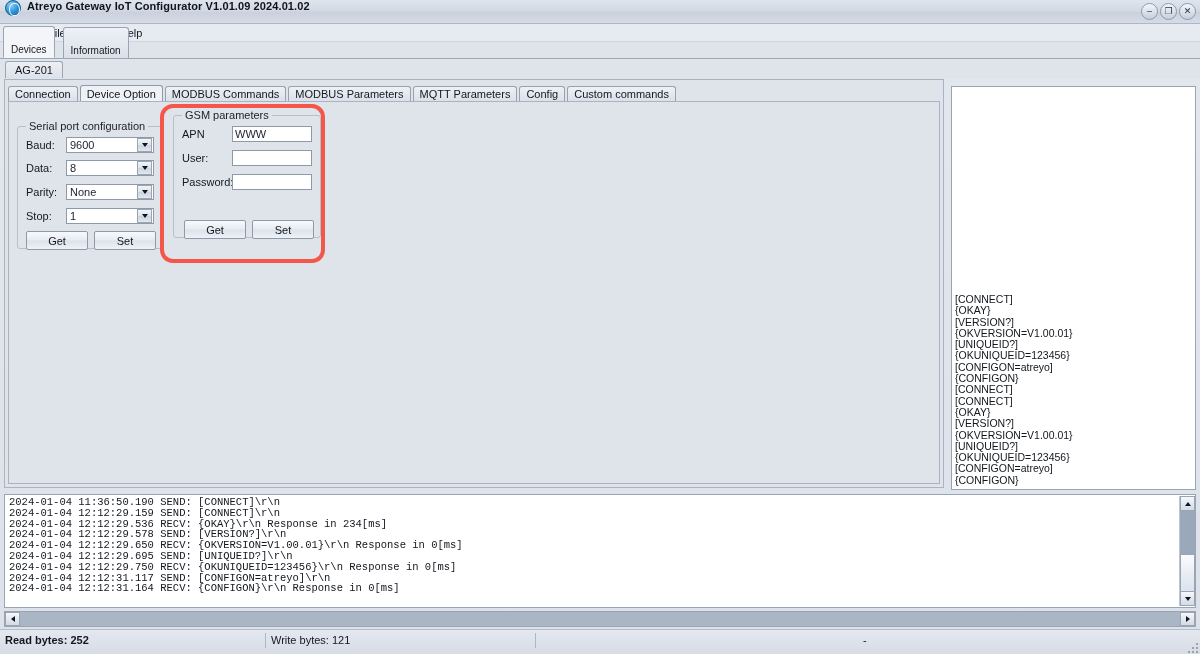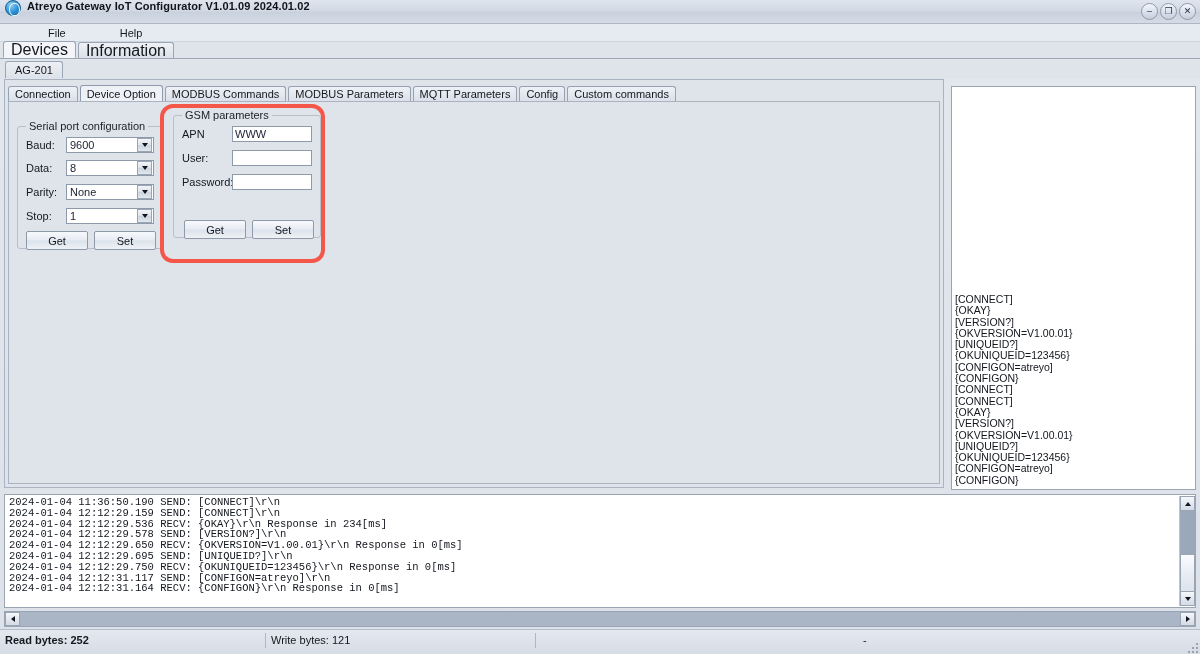--- a/index.html
+++ b/index.html
@@ -59,25 +59,25 @@
   .menuitem { padding: 1px 7px; font-size:11px; color:#16191f;margin-left:36px; }
 
   
   .outer-tabstrip {
     position:absolute; left:0; top:42px; width:1200px; height:17px;
     background:#dfe3ea;
     border-bottom:1px solid #9aa6b6;
     display:flex; align-items:flex-end; padding-left:3px;
   }
   .otab {
-    height:16px; padding:0 7px; font-size:16px; line-height:15px;
+    height:16px; padding:15px 7px; font-size:10px; line-height:15px;
     border:1px solid #9aa6b6; border-bottom:none;
     border-radius:3px 3px 0 0;
     background: linear-gradient(180deg,#eef1f6 0%, #dbe0e9 100%);
-    margin-right:2px; color:#14171d;
+    margin-right:8px; color:#14171d;
   }
   .otab.active {
     background:#f3f5f8; height:17px; line-height:16px;
     border-bottom:1px solid #f3f5f8;
     position:relative; z-index:3;
   }
 
   
   .devtabstrip {
     position:absolute; left:0; top:60px; width:1200px; height:19px;

